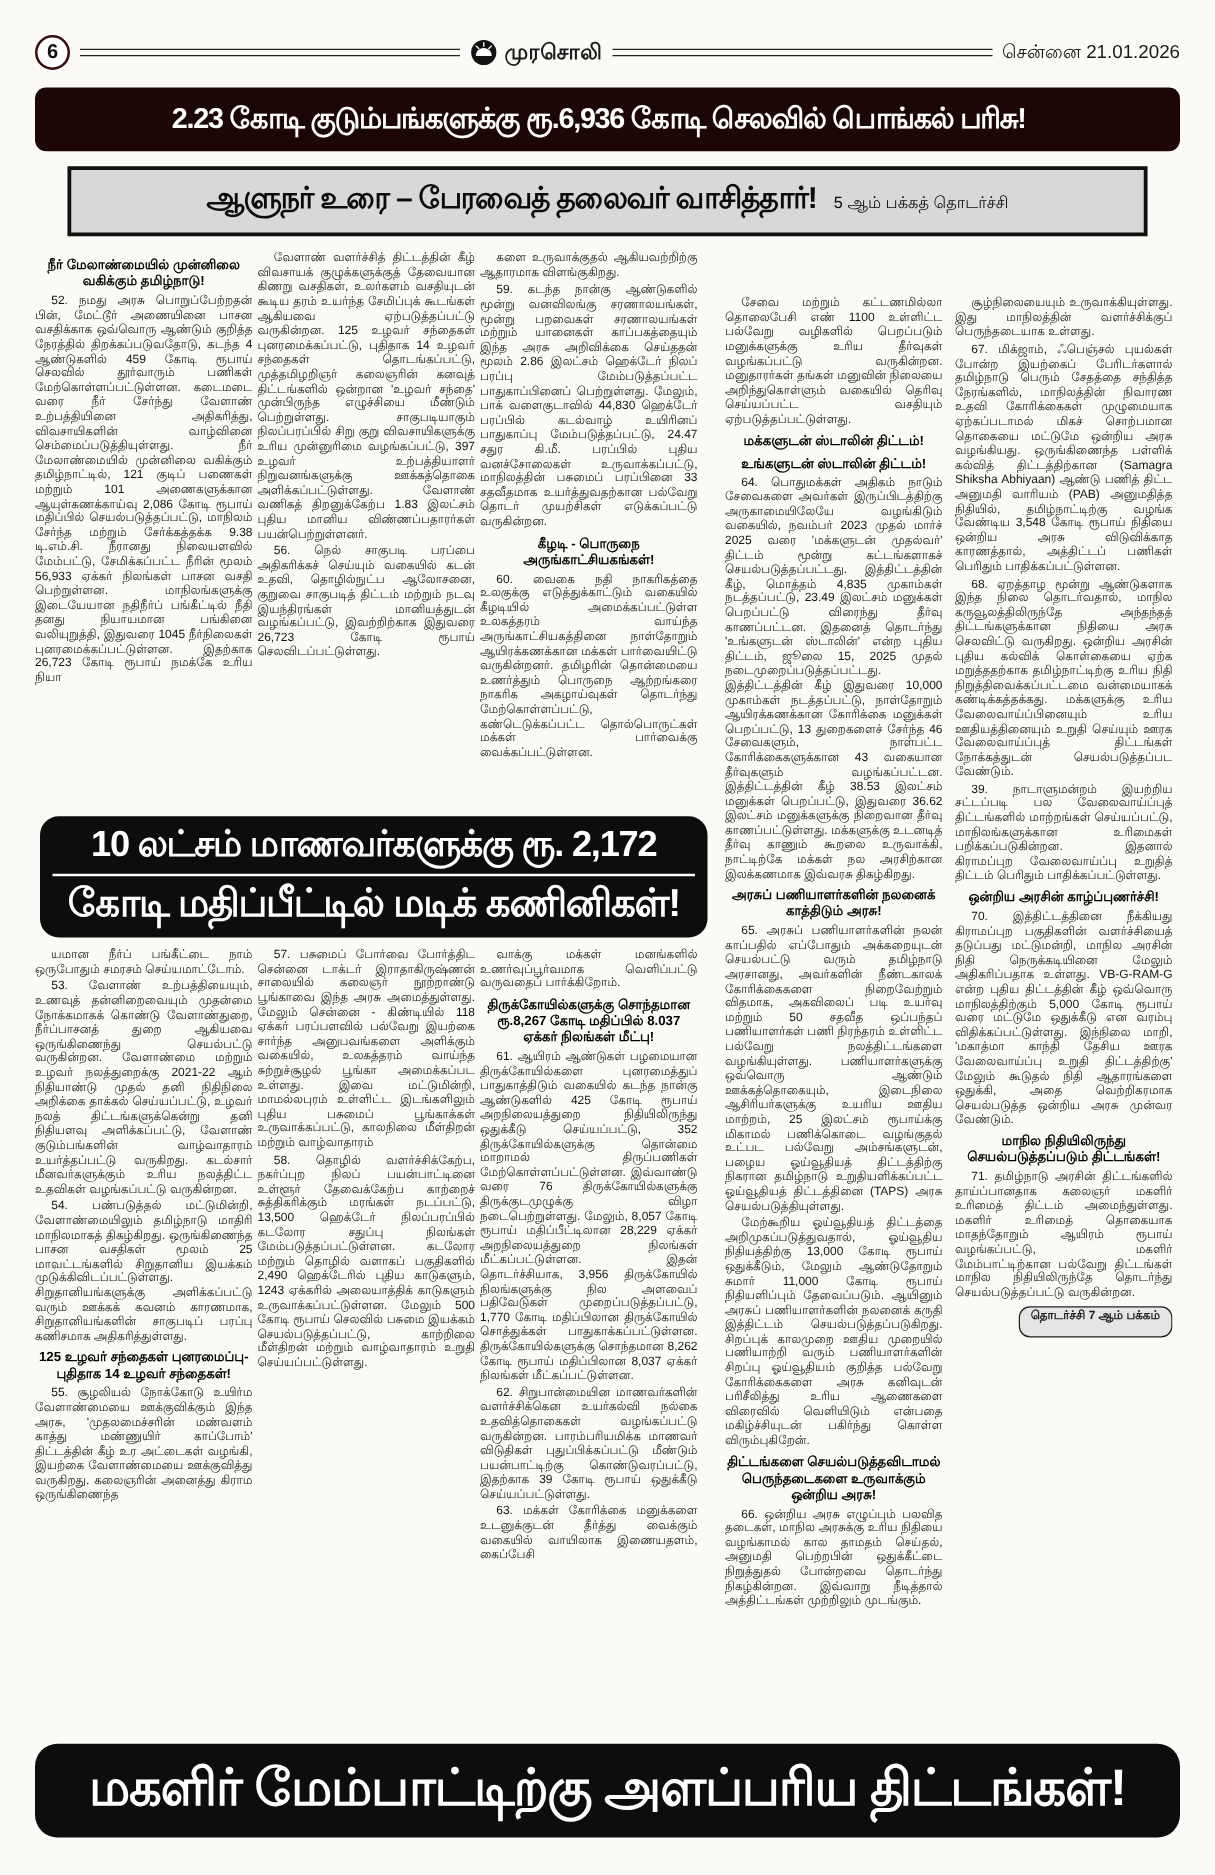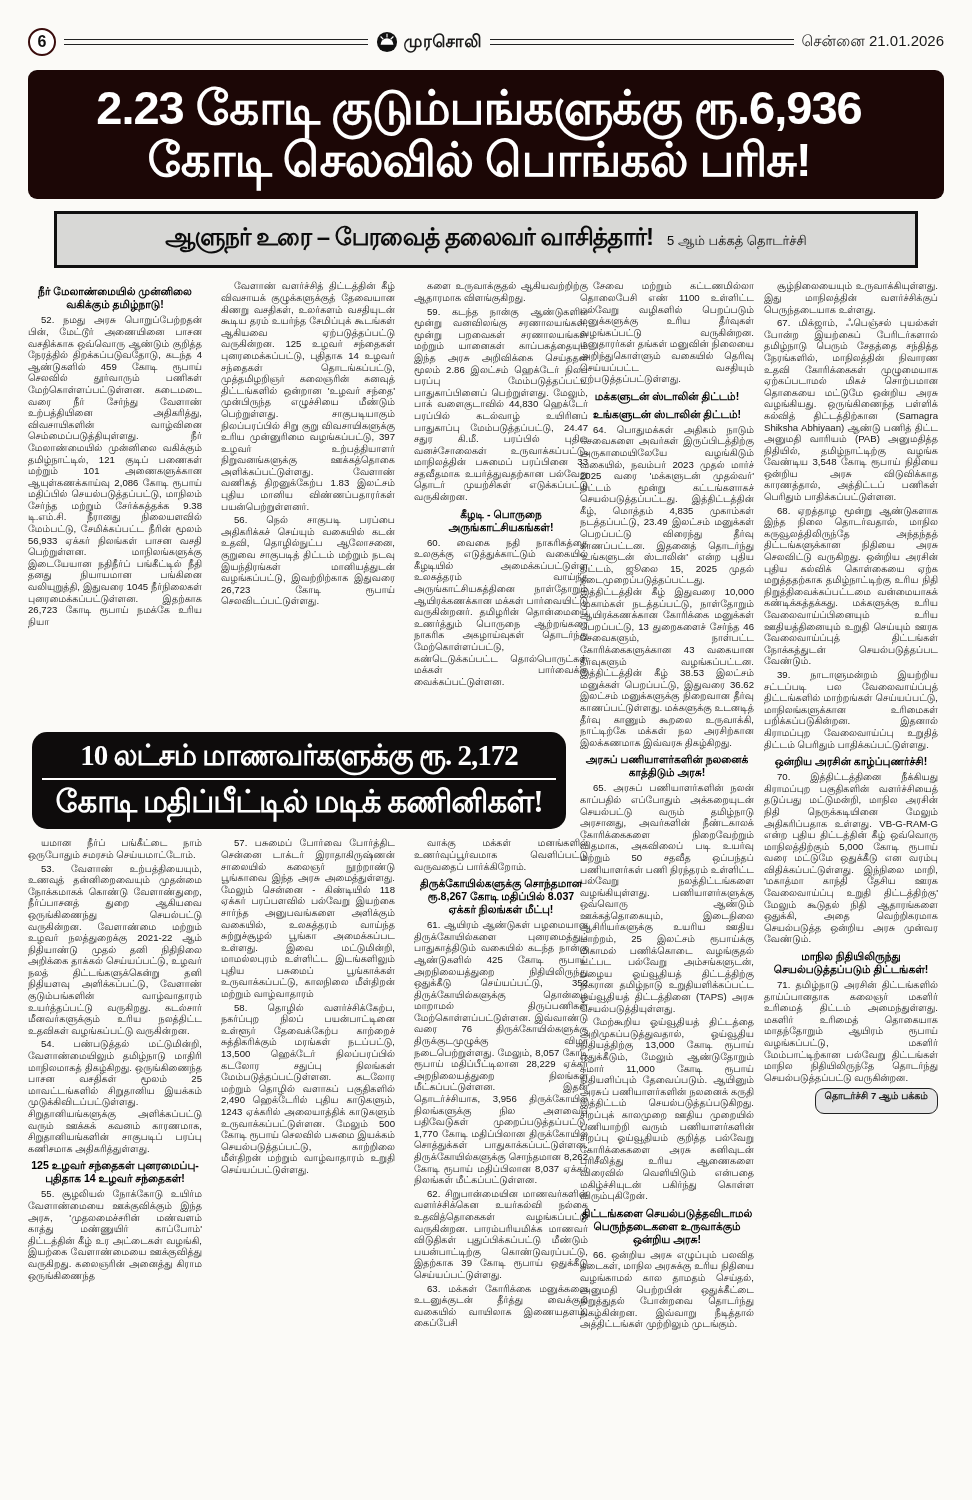--- a/index.html
+++ b/index.html
@@ -13,50 +13,50 @@
              font-weight:bold; font-size:16px; color:#111; flex:0 0 auto; background:#fff; }
   .rule { flex:1 1 auto; height:6px; border-top:1.6px solid #222; border-bottom:1.6px solid #222; }
   .masthead { display:flex; align-items:center; gap:6px; flex:0 0 auto;justify-content:center; }
   .mast-logo { width:22px; height:22px; }
   .mast-title { font-size:17px; font-weight:bold; letter-spacing:.5px; }
   .dateline { flex:0 0 auto; font-size:15px; font-weight:normal; }
 
   
   .banner-main { margin-top:10px; background:#1c0706; border-radius:9px;
     color:#fff; text-align:center; padding:12px 20px 14px 6px;
-    font-size:47px; font-weight:bold; letter-spacing:-1px; line-height:1.1;
+    font-size:23px; font-weight:bold; letter-spacing:-1px; line-height:1.1;
     text-shadow:0 0 1px #fff2; }
 
   
   .banner-sub { margin:12px 26px 0 26px; background:#d8d8d6; border:3px solid #101010;
     display:flex; align-items:baseline; justify-content:center; gap:14px; padding:9px 8px 11px 8px; }
   .banner-sub .big { font-size:24px; font-weight:bold; letter-spacing:-1px; color:#0c0c0c; }
   .banner-sub .note { font-size:13px; font-weight:normal; color:#0c0c0c; }
 
   
   .content { margin-top:12px; display:flex; gap:10px; }
   .left-group { width:542px; flex:0 0 auto; }
-  .right-group { width:358px; flex:0 0 auto; display:flex; gap:10px; }
-  .row3 { display:flex; gap:19px; }
+  .right-group { width:358px; flex:0 0 auto; display:flex; gap:10px;margin-top:36px; }
+  .row3 { display:flex; gap:4px; }
   .col { width:174px; flex:0 0 auto; overflow:hidden; text-align:justify; }
   .row-top .col { height:444px; }
   .row-bot .col { height:596px; }
   .col-tall { height:1150px; }
 
   .para { font-size:9.6px; line-height:11.6px; text-indent:13px; color:#141414; }
   .para + .para { margin-top:2px; }
   .subhead { font-size:10.6px; line-height:13px; font-weight:bold; text-align:center;
              text-indent:0; margin:5px 0 3px 0; color:#000; }
   .cont-box { display:block; width:max-content; margin:5px 0 0 auto; border:1.6px solid #222;
               border-radius:9px; padding:1px 9px 10px 9px; font-size:9.5px; font-weight:bold;
               background:#e5e5e5; text-indent:0; }
 
   
   .banner-mid { margin:8px 4px; background:#0e0c0c; border-radius:15px; color:#fff;
-    text-align:center; padding:8px 10px 10px 10px;font-family:Liberation Serif, serif; }
+    text-align:center; padding:8px 10px 10px 10px; }
   .banner-mid .l1 { font-size:29px; font-weight:bold; letter-spacing:-1px;
     padding-bottom:6px; border-bottom:2px solid #fff; line-height:1.1; }
   .banner-mid .l2 { font-size:31px; font-weight:bold; letter-spacing:-1px;
     padding-top:5px; line-height:1.1; }
 
   
   .banner-bottom { margin-top:8px; background:#0e0c0c; border-radius:18px; color:#fff;
     text-align:center; padding:14px 6px 18px 6px; font-size:41px; font-weight:bold;
     letter-spacing:-1px; line-height:1.05; }
 </style>
@@ -158,14 +158,15 @@
           <div class="para">39. நாடாளுமன்றம் இயற்றிய சட்டப்படி பல வேலைவாய்ப்புத் திட்டங்களில் மாற்றங்கள் செய்யப்பட்டு, மாநிலங்களுக்கான உரிமைகள் பறிக்கப்படுகின்றன. இதனால் கிராமப்புற வேலைவாய்ப்பு உறுதித் திட்டம் பெரிதும் பாதிக்கப்பட்டுள்ளது.</div>
           <div class="subhead">ஒன்றிய அரசின் காழ்ப்புணர்ச்சி!</div>
           <div class="para">70. இத்திட்டத்தினை நீக்கியது கிராமப்புற பகுதிகளின் வளர்ச்சியைத் தடுப்பது மட்டுமன்றி, மாநில அரசின் நிதி நெருக்கடியினை மேலும் அதிகரிப்பதாக உள்ளது. VB-G-RAM-G என்ற புதிய திட்டத்தின் கீழ் ஒவ்வொரு மாநிலத்திற்கும் 5,000 கோடி ரூபாய் வரை மட்டுமே ஒதுக்கீடு என வரம்பு விதிக்கப்பட்டுள்ளது. இந்நிலை மாறி, 'மகாத்மா காந்தி தேசிய ஊரக வேலைவாய்ப்பு உறுதி திட்டத்திற்கு' மேலும் கூடுதல் நிதி ஆதாரங்களை ஒதுக்கி, அதை வெற்றிகரமாக செயல்படுத்த ஒன்றிய அரசு முன்வர வேண்டும்.</div>
           <div class="subhead">மாநில நிதியிலிருந்து செயல்படுத்தப்படும் திட்டங்கள்!</div>
           <div class="para">71. தமிழ்நாடு அரசின் திட்டங்களில் தாய்ப்பானதாக கலைஞர் மகளிர் உரிமைத் திட்டம் அமைந்துள்ளது. மகளிர் உரிமைத் தொகையாக மாதந்தோறும் ஆயிரம் ரூபாய் வழங்கப்பட்டு, மகளிர் மேம்பாட்டிற்கான பல்வேறு திட்டங்கள் மாநில நிதியிலிருந்தே தொடர்ந்து செயல்படுத்தப்பட்டு வருகின்றன.</div>
           <div class="cont-box">தொடர்ச்சி 7 ஆம் பக்கம்</div>
         </div>
     </div>
   </div>
 
+  <div class="banner-bottom">மகளிர் மேம்பாட்டிற்கு அளப்பரிய திட்டங்கள்!</div>
 
 </div>
 
 </body></html>

